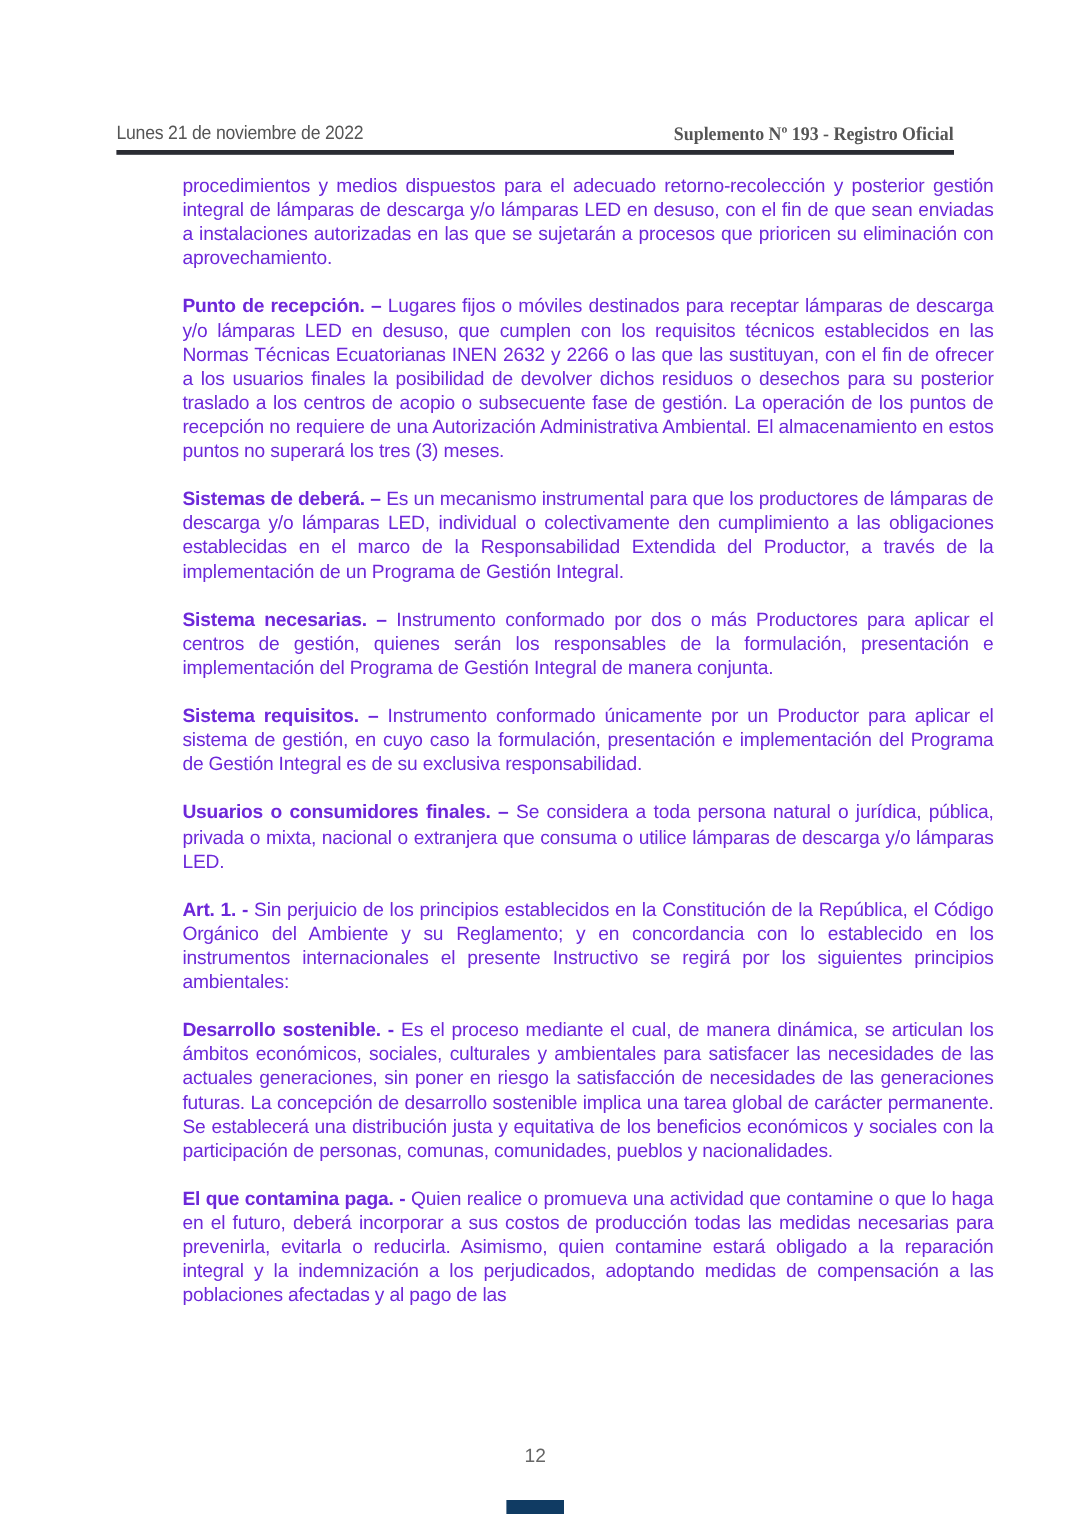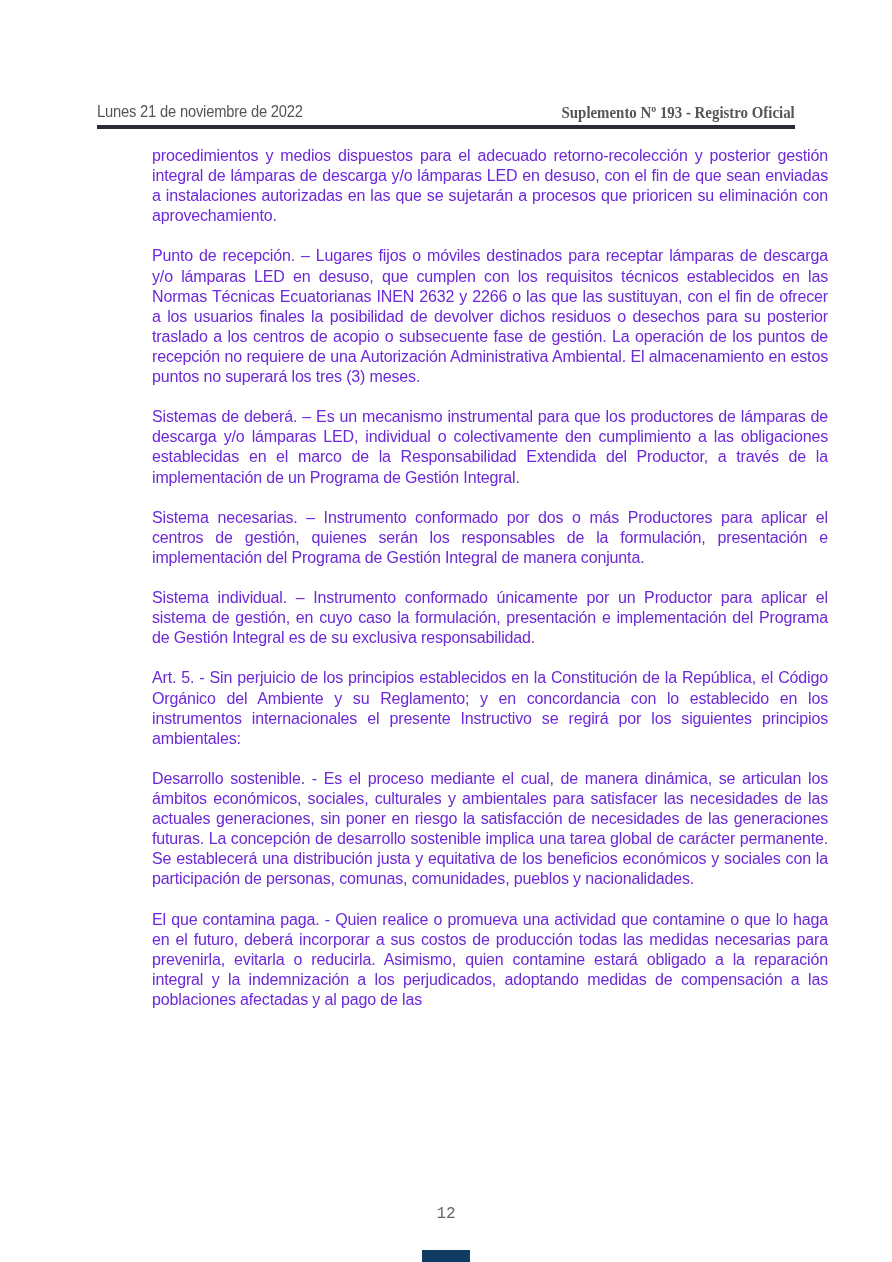--- a/index.html
+++ b/index.html
@@ -20,45 +20,46 @@
     }
     .header-rule {
       position: absolute; left: 97px; top: 125px; width: 698px; height: 4px; background: #2a2c33;
     }
     .content {
       position: absolute; left: 108px; top: 146px; width: 676px;
       font-family: "Liberation Sans", sans-serif; font-size: 16px; line-height: 20.1px; color: #6d28d9;
       text-align: justify; letter-spacing: -0.15px; margin-left: 44px;
     }
     .para { margin: 0 0 20.1px 0; }
-    .para b { font-weight: normal; }
+    .para b { font-weight: bold; }
     .page-number {
       position: absolute; left: 0; width: 892px; top: 1205px; text-align: center;
-      font-family: Liberation Mono, monospace; font-size: 16px; color: #666;
+      font-family: Liberation Sans, sans-serif; font-size: 16px; color: #666;
     }
     .footer-bar {
       position: absolute; left: 422px; top: 1250px; width: 48px; height: 12px; background: #103b63;
     }
   </style>
 </head>
 <body>
 
 <div class="page">
   <div class="header">
     <span class="header-left">Lunes 21 de noviembre de 2022</span>
     <span class="header-right">Suplemento Nº 193 - Registro Oficial</span>
   </div>
   <div class="header-rule"></div>
 
   <div class="content">
     <p class="para"><b></b><span>procedimientos y medios dispuestos para el adecuado retorno-recolección y posterior gestión integral de lámparas de descarga y/o lámparas LED en desuso, con el fin de que sean enviadas a instalaciones autorizadas en las que se sujetarán a procesos que prioricen su eliminación con aprovechamiento.</span></p>
     <p class="para"><b>Punto de recepción. –</b><span> Lugares fijos o móviles destinados para receptar lámparas de descarga y/o lámparas LED en desuso, que cumplen con los requisitos técnicos establecidos en las Normas Técnicas Ecuatorianas INEN 2632 y 2266 o las que las sustituyan, con el fin de ofrecer a los usuarios finales la posibilidad de devolver dichos residuos o desechos para su posterior traslado a los centros de acopio o subsecuente fase de gestión. La operación de los puntos de recepción no requiere de una Autorización Administrativa Ambiental. El almacenamiento en estos puntos no superará los tres (3) meses.</span></p>
     <p class="para"><b>Sistemas de deberá. –</b><span> Es un mecanismo instrumental para que los productores de lámparas de descarga y/o lámparas LED, individual o colectivamente den cumplimiento a las obligaciones establecidas en el marco de la Responsabilidad Extendida del Productor, a través de la implementación de un Programa de Gestión Integral.</span></p>
     <p class="para"><b>Sistema necesarias. –</b><span> Instrumento conformado por dos o más Productores para aplicar el centros de gestión, quienes serán los responsables de la formulación, presentación e implementación del Programa de Gestión Integral de manera conjunta.</span></p>
-    <p class="para"><b>Sistema individual. –</b><span> Instrumento conformado únicamente por un Productor para aplicar el sistema de gestión, en cuyo caso la formulación, presentación e implementación del Programa de Gestión Integral es de su exclusiva responsabilidad.</span></p>
-    <p class="para"><b>Art. 5. -</b><span> Sin perjuicio de los principios establecidos en la Constitución de la República, el Código Orgánico del Ambiente y su Reglamento; y en concordancia con lo establecido en los instrumentos internacionales el presente Instructivo se regirá por los siguientes principios ambientales:</span></p>
+    <p class="para"><b>Sistema requisitos. –</b><span> Instrumento conformado únicamente por un Productor para aplicar el sistema de gestión, en cuyo caso la formulación, presentación e implementación del Programa de Gestión Integral es de su exclusiva responsabilidad.</span></p>
+    <p class="para"><b>Usuarios o consumidores finales. –</b><span> Se considera a toda persona natural o jurídica, pública, privada o mixta, nacional o extranjera que consuma o utilice lámparas de descarga y/o lámparas LED.</span></p>
+    <p class="para"><b>Art. 1. -</b><span> Sin perjuicio de los principios establecidos en la Constitución de la República, el Código Orgánico del Ambiente y su Reglamento; y en concordancia con lo establecido en los instrumentos internacionales el presente Instructivo se regirá por los siguientes principios ambientales:</span></p>
     <p class="para"><b>Desarrollo sostenible. -</b><span> Es el proceso mediante el cual, de manera dinámica, se articulan los ámbitos económicos, sociales, culturales y ambientales para satisfacer las necesidades de las actuales generaciones, sin poner en riesgo la satisfacción de necesidades de las generaciones futuras. La concepción de desarrollo sostenible implica una tarea global de carácter permanente. Se establecerá una distribución justa y equitativa de los beneficios económicos y sociales con la participación de personas, comunas, comunidades, pueblos y nacionalidades.</span></p>
     <p class="para"><b>El que contamina paga. -</b><span> Quien realice o promueva una actividad que contamine o que lo haga en el futuro, deberá incorporar a sus costos de producción todas las medidas necesarias para prevenirla, evitarla o reducirla. Asimismo, quien contamine estará obligado a la reparación integral y la indemnización a los perjudicados, adoptando medidas de compensación a las poblaciones afectadas y al pago de las</span></p>
   </div>
 
   <div class="page-number">12</div>
   <div class="footer-bar" style="background: rgb(16, 59, 99);"></div>
 </div>
 
 </body></html>

